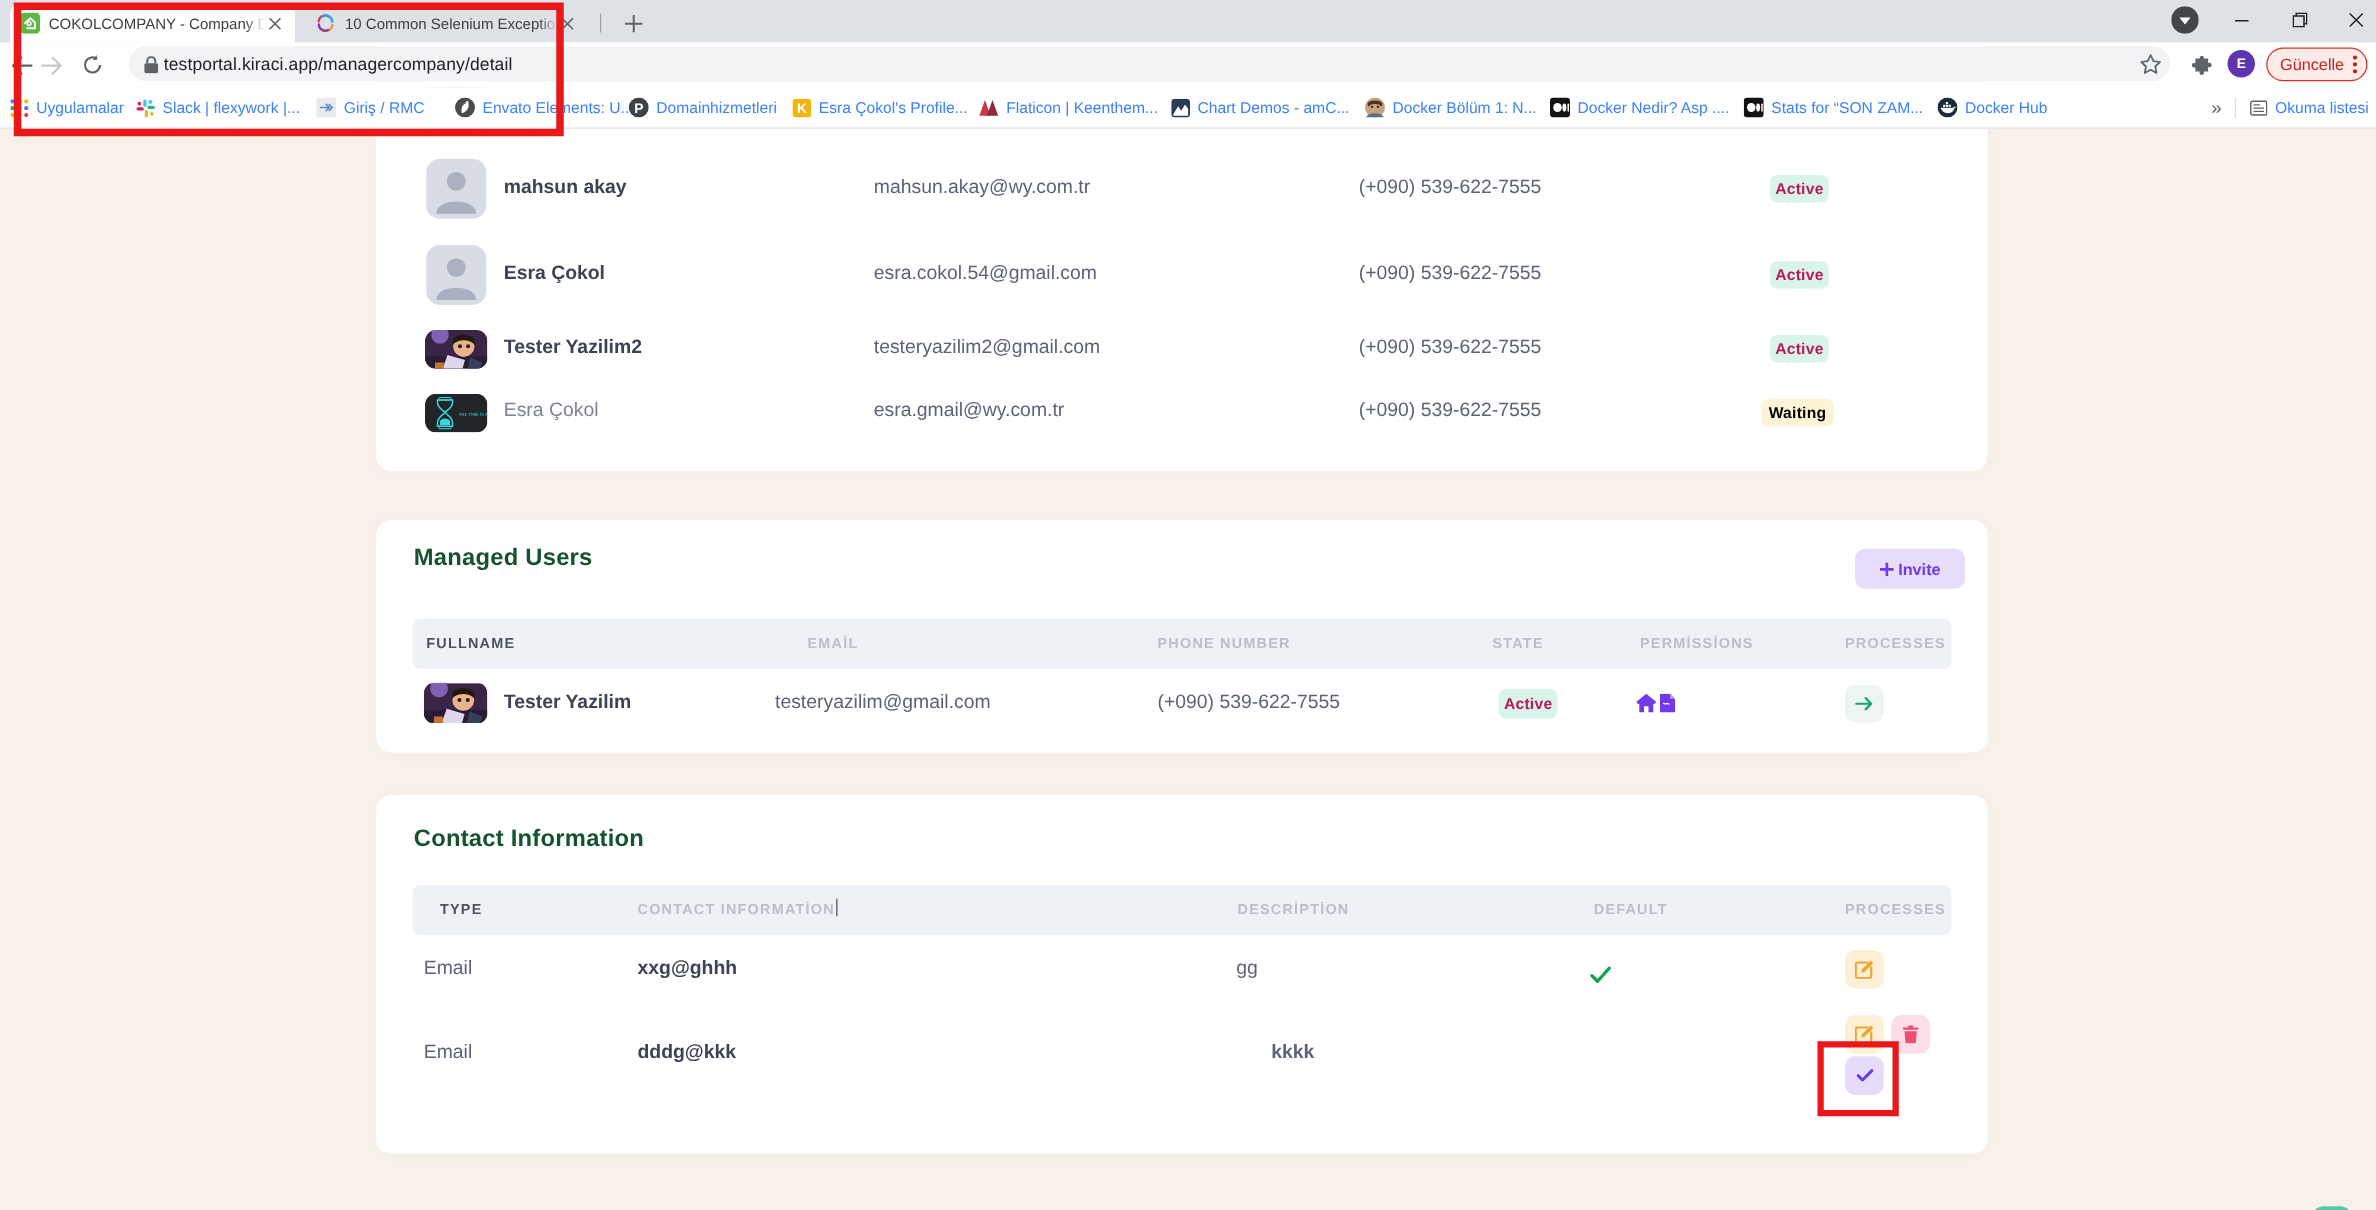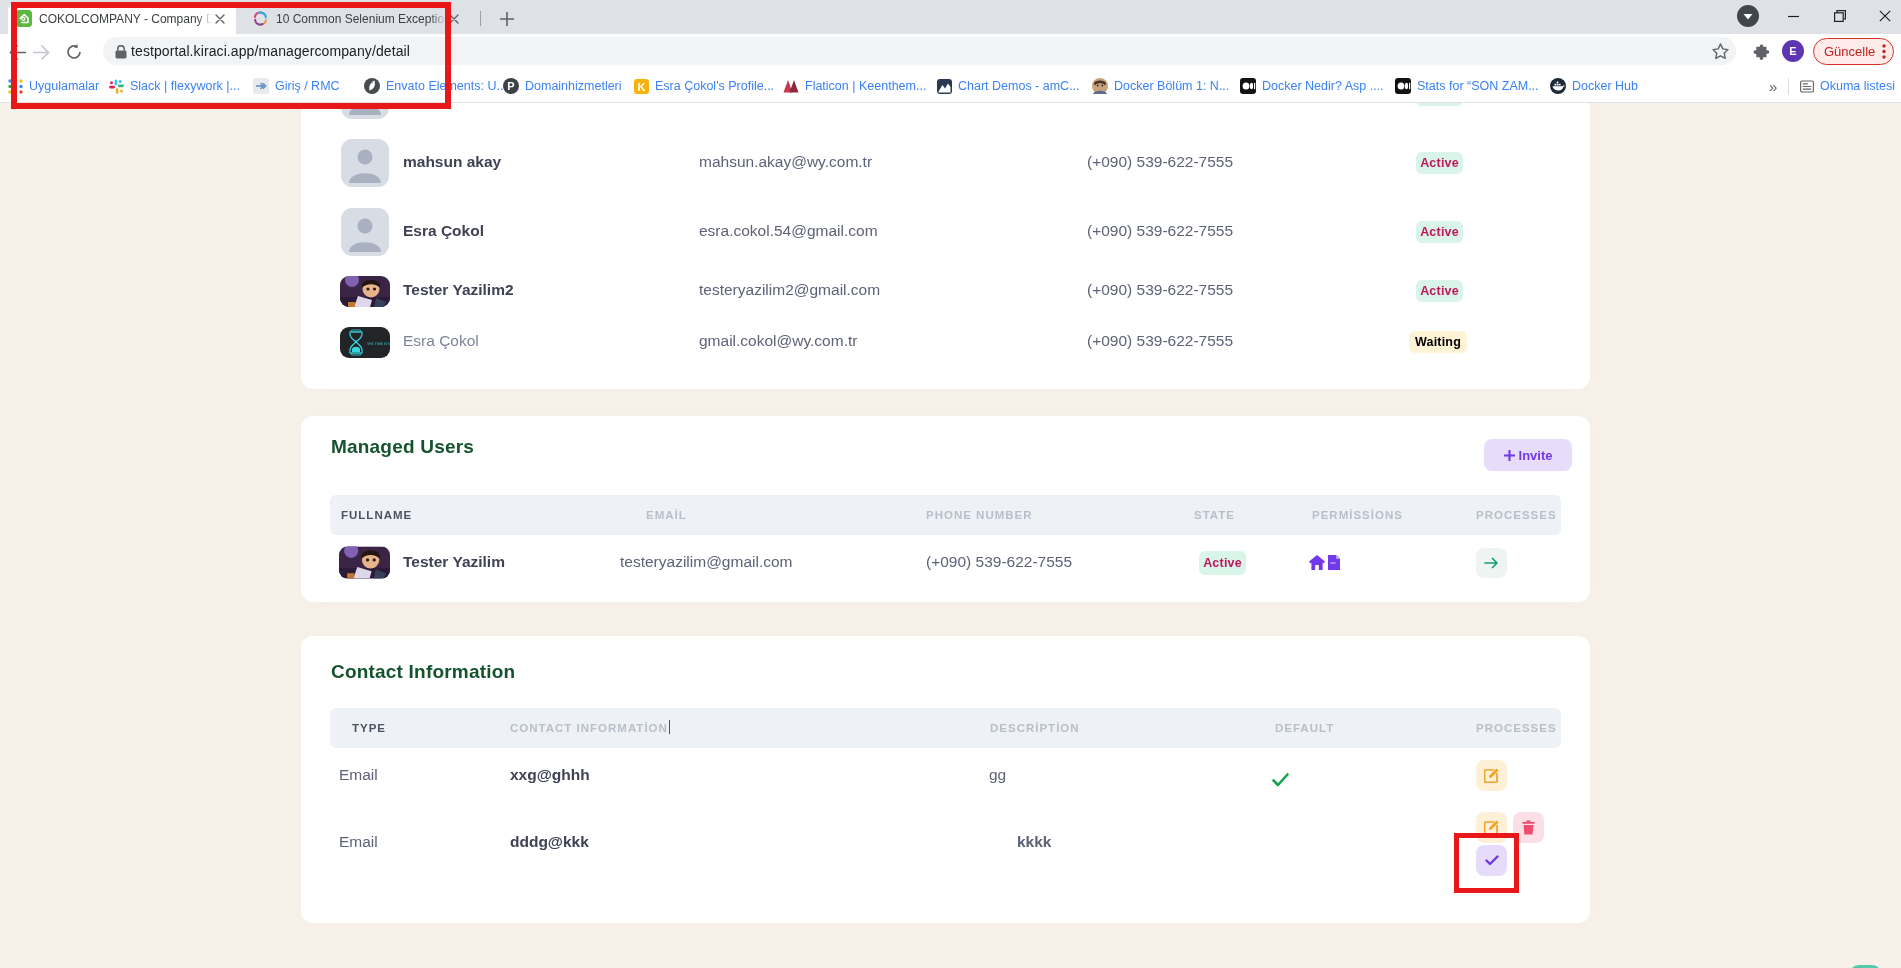--- a/index.html
+++ b/index.html
@@ -47,21 +47,21 @@
   
   .annot { position:absolute; border-style:solid; border-color:#e91717; z-index:90; }
 
   #fab { position:absolute; left:1849px; top:965px; width:33px; height:22px; background:#56c9ad; border-radius:10px 10px 0 0; z-index:5; }
 </style>
 </head>
 <body>
 
 <div id="content">
 
-  <div class="card" style="top:20px; height:369px;">
+  <div class="card" style="top:8px; height:369px;">
 
     <div>
       <div class="avatar" style="left:40px; top:51px; width:48px; height:48px; background:#d8dce5;">
         <svg width="48" height="48" viewBox="0 0 48 48">
             <circle cx="24" cy="18" r="7.5" fill="#a9b0c0"></circle>
             <path d="M8 44 C8 31 40 31 40 44 Z" fill="#a9b0c0"></path>
           </svg>
       </div>
       <div class="badge active" style="left:1115px; top:64px; width:47px; height:22px;"></div>
     </div>
@@ -119,21 +119,21 @@
           <rect width="50" height="31" fill="#212527"></rect>
           <path d="M10 5 L22 5 L22 7 C22 11 18 13 16 15 C18 17 22 19 22 23 L22 26 L10 26 L10 23 C10 19 14 17 16 15 C14 13 10 11 10 7 Z" fill="none" stroke="#38d6de" stroke-width="1.2"></path>
           <path d="M12 22 C13 19 19 19 20 22 L20 25 L12 25 Z" fill="#38d6de"></path>
           <path d="M14.5 13 C15 14 17 14 17.5 13 L16 15 Z" fill="#38d6de"></path>
           <rect x="11" y="3" width="10" height="2" rx="1" fill="none" stroke="#38d6de" stroke-width="0.8"></rect>
           <rect x="11" y="26" width="10" height="2" rx="1" fill="none" stroke="#38d6de" stroke-width="0.8"></rect>
           <text x="27" y="18" font-family="DejaVu Sans, sans-serif" font-size="3.4" fill="#38d6de">THE TİME İS NOW</text>
         </svg>
       </div>
       <div class="cell gray" style="left:102px; top:312px;">Esra Çokol</div>
-      <div class="cell" style="left:398px; top:312px;">gmail.cokol@wy.com.tr</div>
+      <div class="cell" style="left:398px; top:312px;">esra.gmail@wy.com.tr</div>
       <div class="cell" style="left:786px; top:312px;">(+090) 539-622-7555</div>
       <div class="badge waiting" style="left:1108px; top:311px; width:58px; height:22px;">Waiting</div>
     </div>
   </div>
 
   <div class="card" style="top:416px; height:186px;">
     <div class="card-title" style="top:20px;">Managed Users</div>
     <button class="iconbtn" style="left:1183px; top:23px; width:88px; height:32px; background:#e7dcf9; border:none; cursor:pointer;">
       <svg width="11" height="11" viewBox="0 0 11 11" style="margin-right:4px;">
           <path d="M5.5 0 V11 M0 5.5 H11" stroke="#7239ea" stroke-width="2.1"></path>

